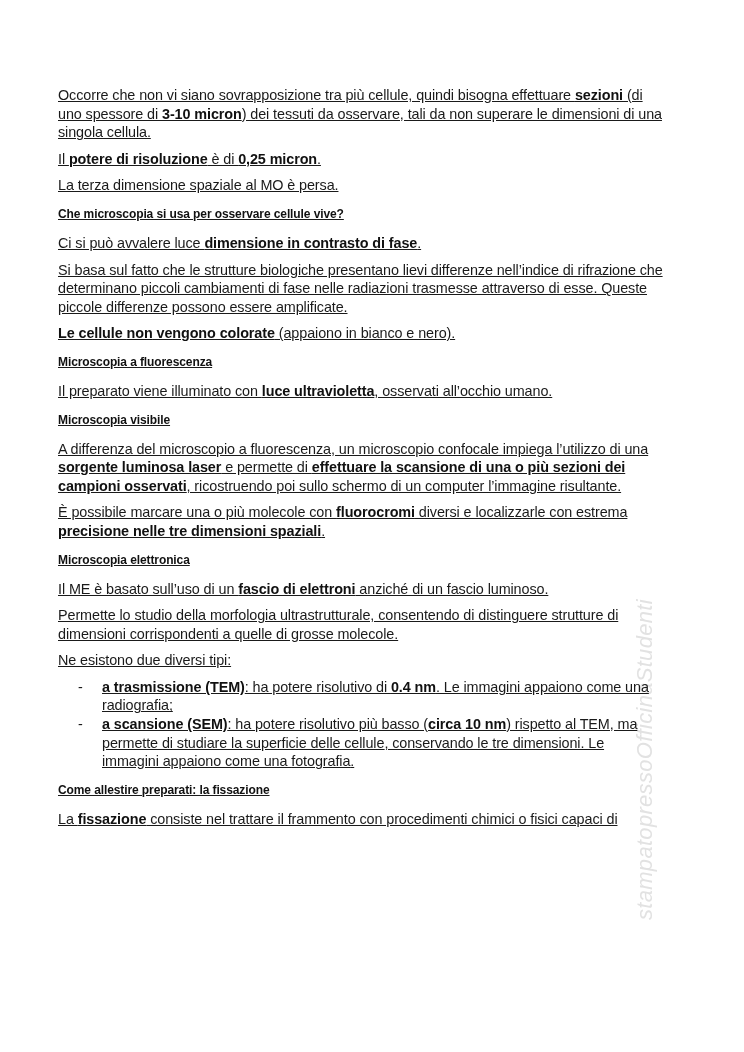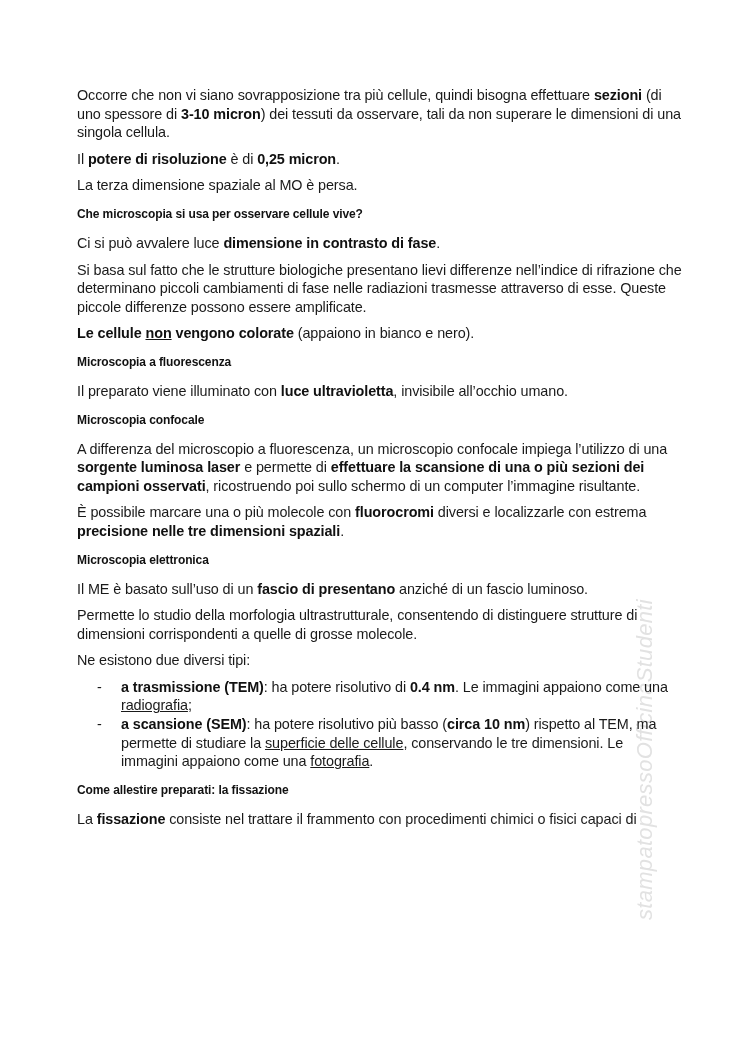--- a/index.html
+++ b/index.html
@@ -1,21 +1,22 @@
 <!DOCTYPE html>
 <html><head>
 <meta charset="utf-8">
 <style>
   html, body { margin: 0; padding: 0; background: #ffffff; }
   body { width: 744px; height: 1052px; position: relative; overflow: hidden; }
   .page {
-    position: absolute; left: 77px; top: 86px; width: 605px;
+    position: absolute; left: 58px; top: 86px; width: 605px;
     font-family: "Liberation Sans", sans-serif;
     font-size: 14.4px; line-height: 18.6px; color: #1a1a1a;
     letter-spacing: -0.1px;
+    text-decoration: underline;
   }
   p { margin: 0 0 8px 0; }
   h2 {
     font-family: "Liberation Sans", sans-serif;
     font-size: 12px; font-weight: bold; margin: 0 0 9px 0;
     line-height: 22px; color: #111;
   }
   b { font-weight: bold; color: #111; }
   u { text-decoration: underline; }
   ul.dash { list-style: none; margin: 0 0 8px 0; padding: 0; }
@@ -45,32 +46,32 @@
   <h2>Che microscopia si usa per osservare cellule vive?</h2>
 
   <p><span>Ci si può avvalere luce </span><b>dimensione in contrasto di fase</b><span>.</span></p>
 
   <p>Si basa sul fatto che le strutture biologiche presentano lievi differenze nell’indice di rifrazione che determinano piccoli cambiamenti di fase nelle radiazioni trasmesse attraverso di esse. Queste piccole differenze possono essere amplificate.</p>
 
   <p><b>Le cellule </b><b><u>non</u></b><b> vengono colorate</b><span> (appaiono in bianco e nero).</span></p>
 
   <h2>Microscopia a fluorescenza</h2>
 
-  <p><span>Il preparato viene illuminato con </span><b>luce ultravioletta</b><span>, invisibile all’occhio umano.</span></p>
+  <p><span>Il preparato viene illuminato con </span><b>luce ultravioletta</b><span>, osservati all’occhio umano.</span></p>
 
 
-  <h2>Microscopia confocale</h2>
+  <h2>Microscopia visibile</h2>
 
   <p><span>A differenza del microscopio a fluorescenza, un microscopio confocale impiega l’utilizzo di una </span><b>sorgente luminosa laser</b><span> e permette di </span><b>effettuare la scansione di una o più sezioni dei campioni osservati</b><span>, ricostruendo poi sullo schermo di un computer l’immagine risultante.</span></p>
 
   <p><span>È possibile marcare una o più molecole con </span><b>fluorocromi</b><span> diversi e localizzarle con estrema </span><b>precisione nelle tre dimensioni spaziali</b><span>.</span></p>
 
   <h2>Microscopia elettronica</h2>
 
-  <p><span>Il ME è basato sull’uso di un </span><b>fascio di presentano</b><span> anziché di un fascio luminoso.</span></p>
+  <p><span>Il ME è basato sull’uso di un </span><b>fascio di elettroni</b><span> anziché di un fascio luminoso.</span></p>
 
   <p>Permette lo studio della morfologia ultrastrutturale, consentendo di distinguere strutture di dimensioni corrispondenti a quelle di grosse molecole.</p>
 
   <p>Ne esistono due diversi tipi:</p>
 
   <ul class="dash">
     <li><span class="dash-mark">-</span><b>a trasmissione (TEM)</b><span>: ha potere risolutivo di </span><b>0.4 nm</b><span>. Le immagini appaiono come una </span><u>radiografia</u><span>;</span></li>
     <li><span class="dash-mark">-</span><b>a scansione (SEM)</b><span>: ha potere risolutivo più basso (</span><b>circa 10 nm</b><span>) rispetto al TEM, ma permette di studiare la </span><u>superficie delle cellule</u><span>, conservando le tre dimensioni. Le immagini appaiono come una </span><u>fotografia</u><span>.</span></li>
   </ul>
 

